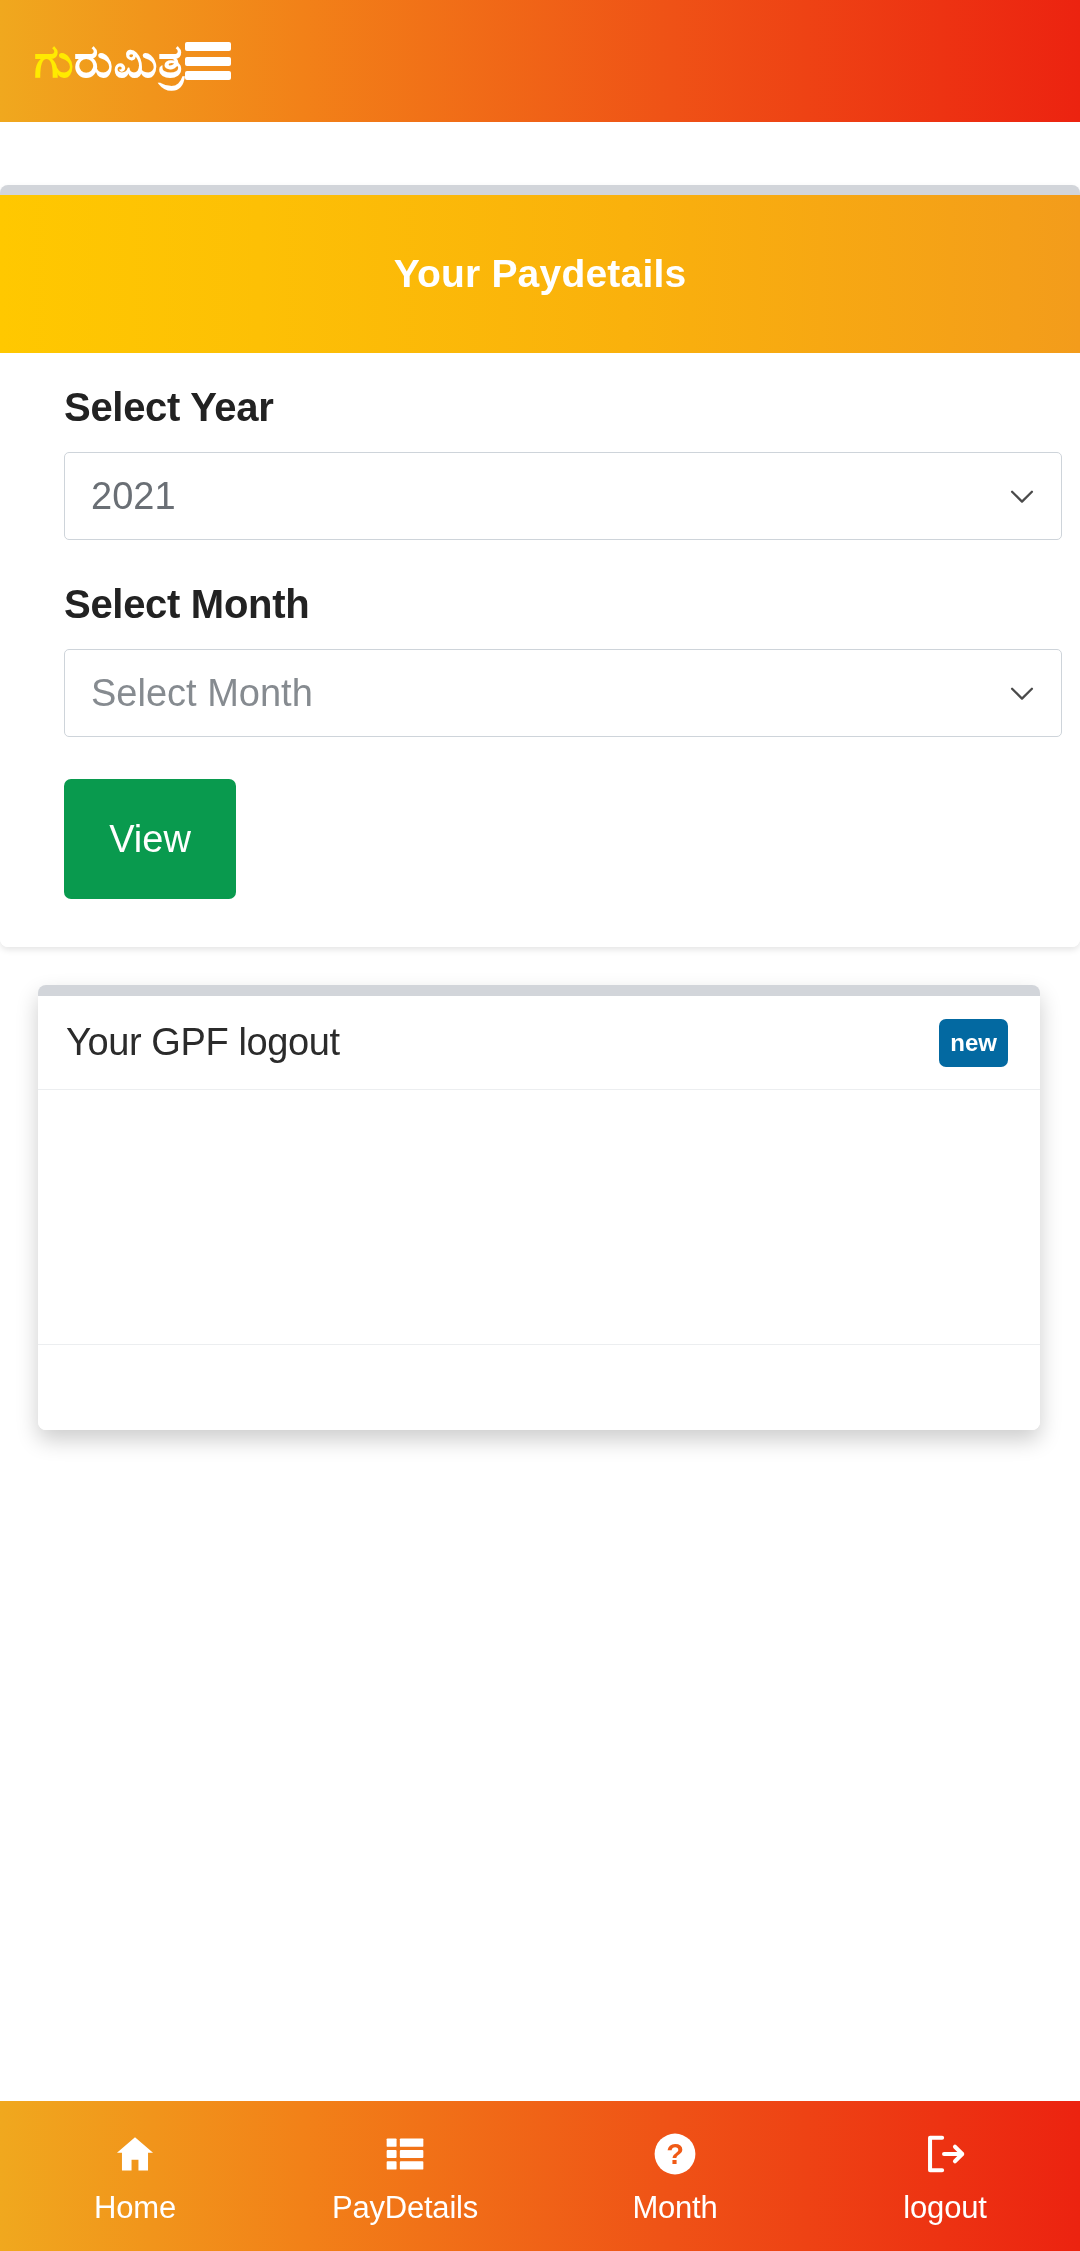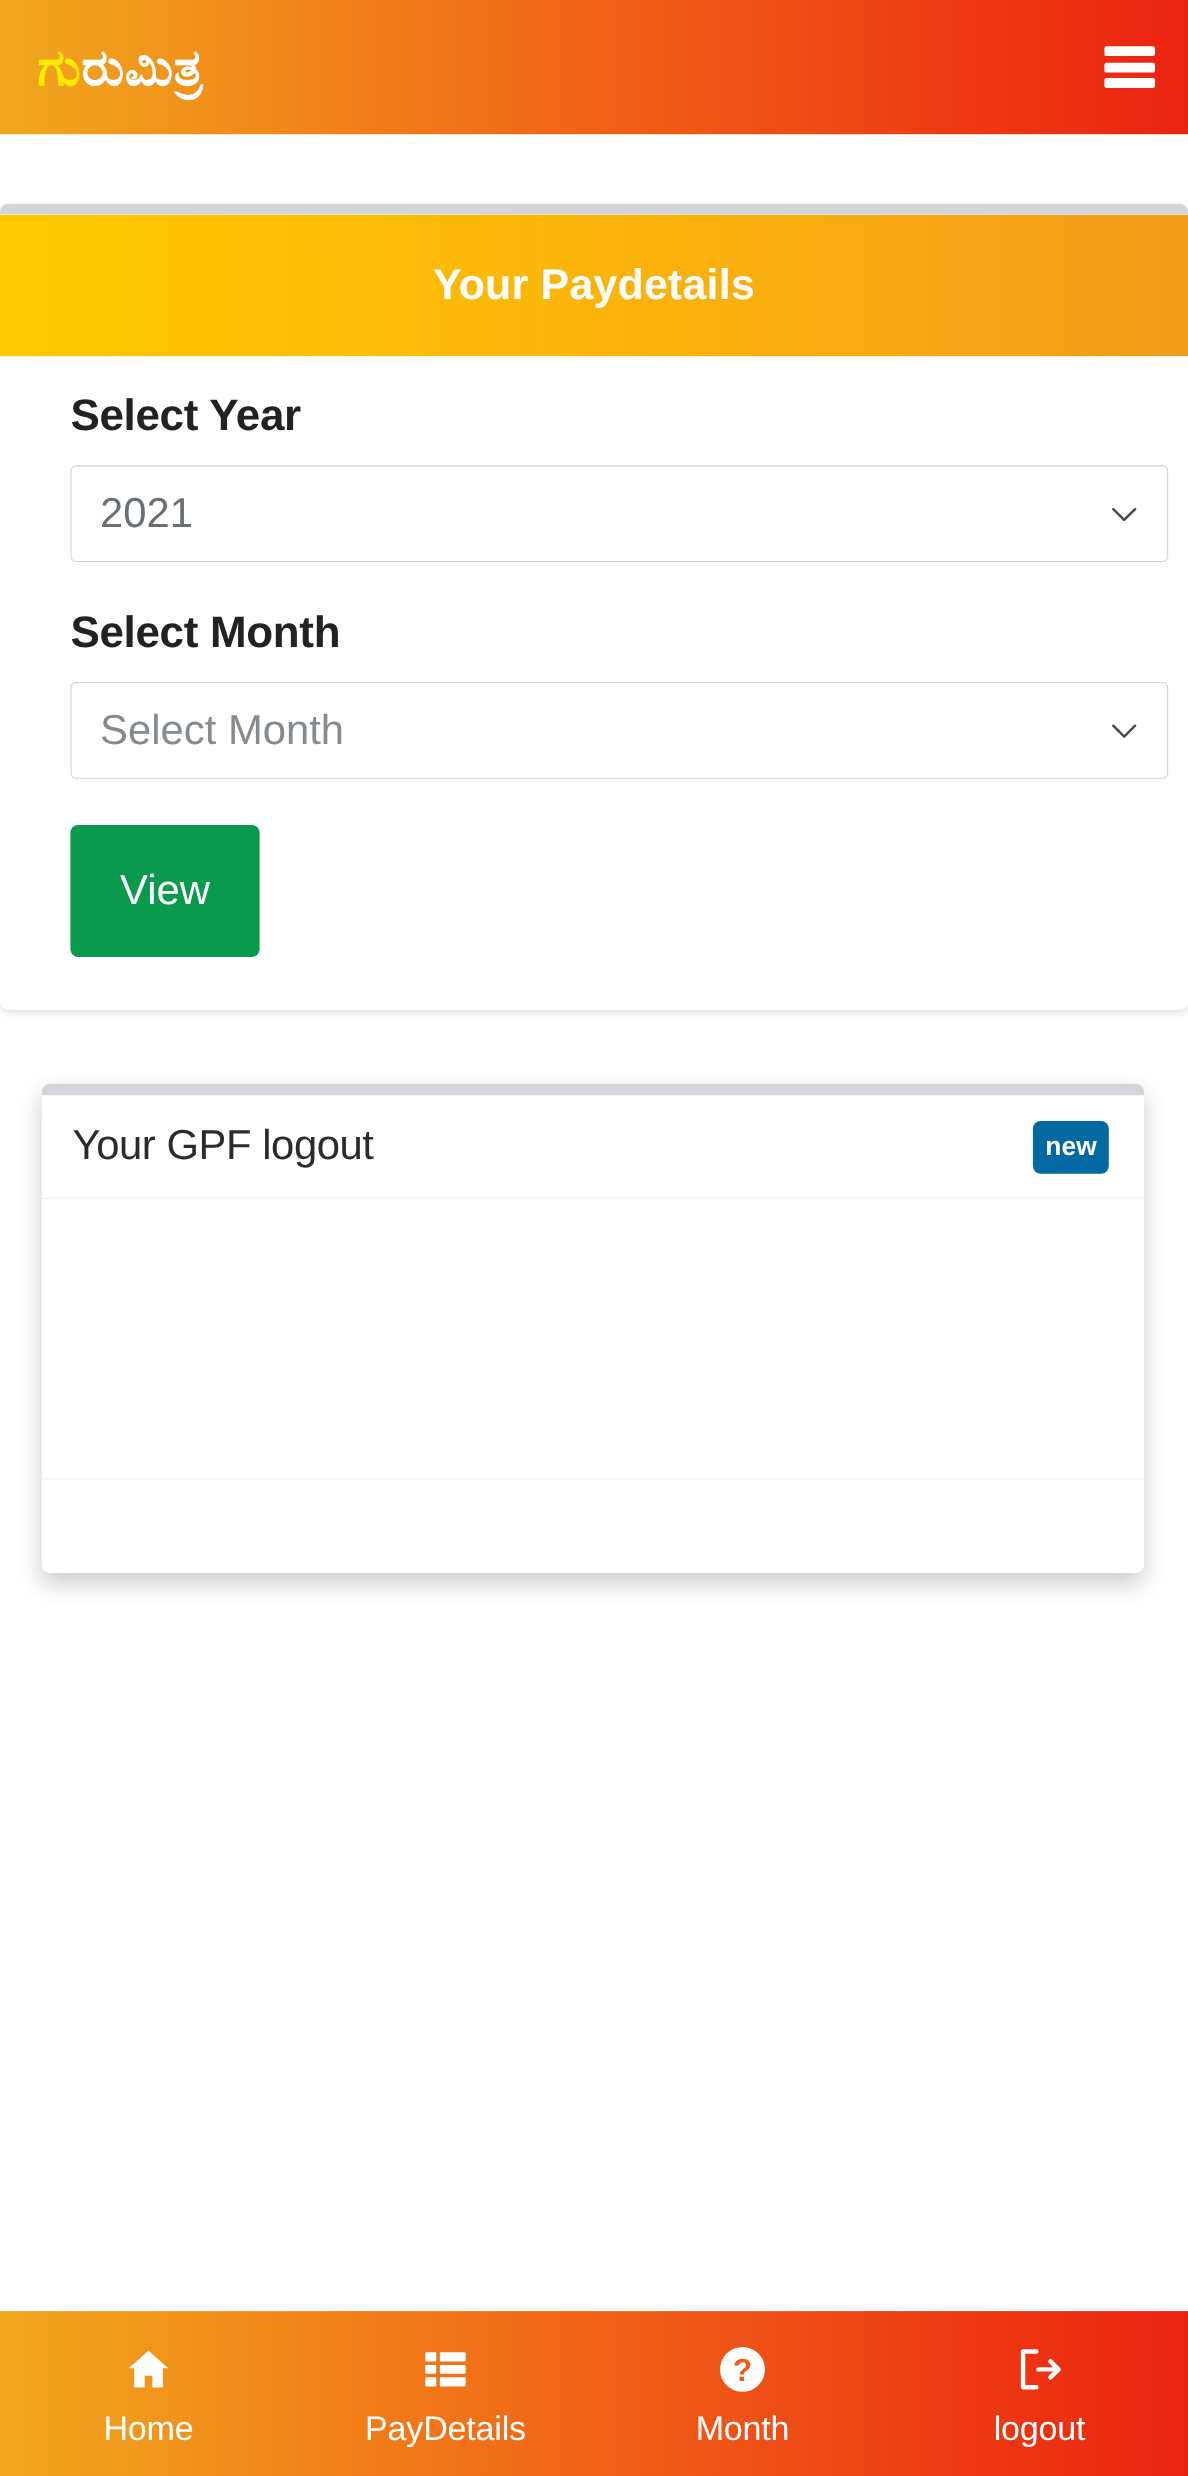--- a/index.html
+++ b/index.html
@@ -21,21 +21,20 @@
 
   
   .topbar {
     position: absolute;
     top: 0; left: 0;
     width: 1080px;
     height: 122px;
     background: linear-gradient(90deg, #f0a81e 0%, #f28118 28%, #ef5216 62%, #ec2310 100%);
     display: flex;
     align-items: center;
-    justify-content: space-between;
     padding: 0 30px 0 34px;
   }
 
   .brand {
     font-size: 46px;
     font-weight: 700;
     letter-spacing: 0.5px;
     line-height: 1;
     white-space: nowrap;
   }
@@ -69,21 +68,21 @@
   .card-form {
     top: 185px;
     left: 0px;
     width: 1080px;
     border-top: 10px solid #d2d5da;
     box-shadow: 0 3px 6px rgba(0,0,0,0.10);
     border-radius: 8px 8px 8px 8px;
   }
 
   .card-title-bar {
-    height: 129px;
+    height: 158px;
     background: linear-gradient(90deg, #ffc800 0%, #fdc005 24%, #fab10c 58%, #f39c1b 100%);
     display: flex;
     align-items: center;
     justify-content: center;
   }
   .card-title-bar .title-text {
     color: #ffffff;
     font-size: 39px;
     font-weight: 700;
     letter-spacing: 0.2px;

